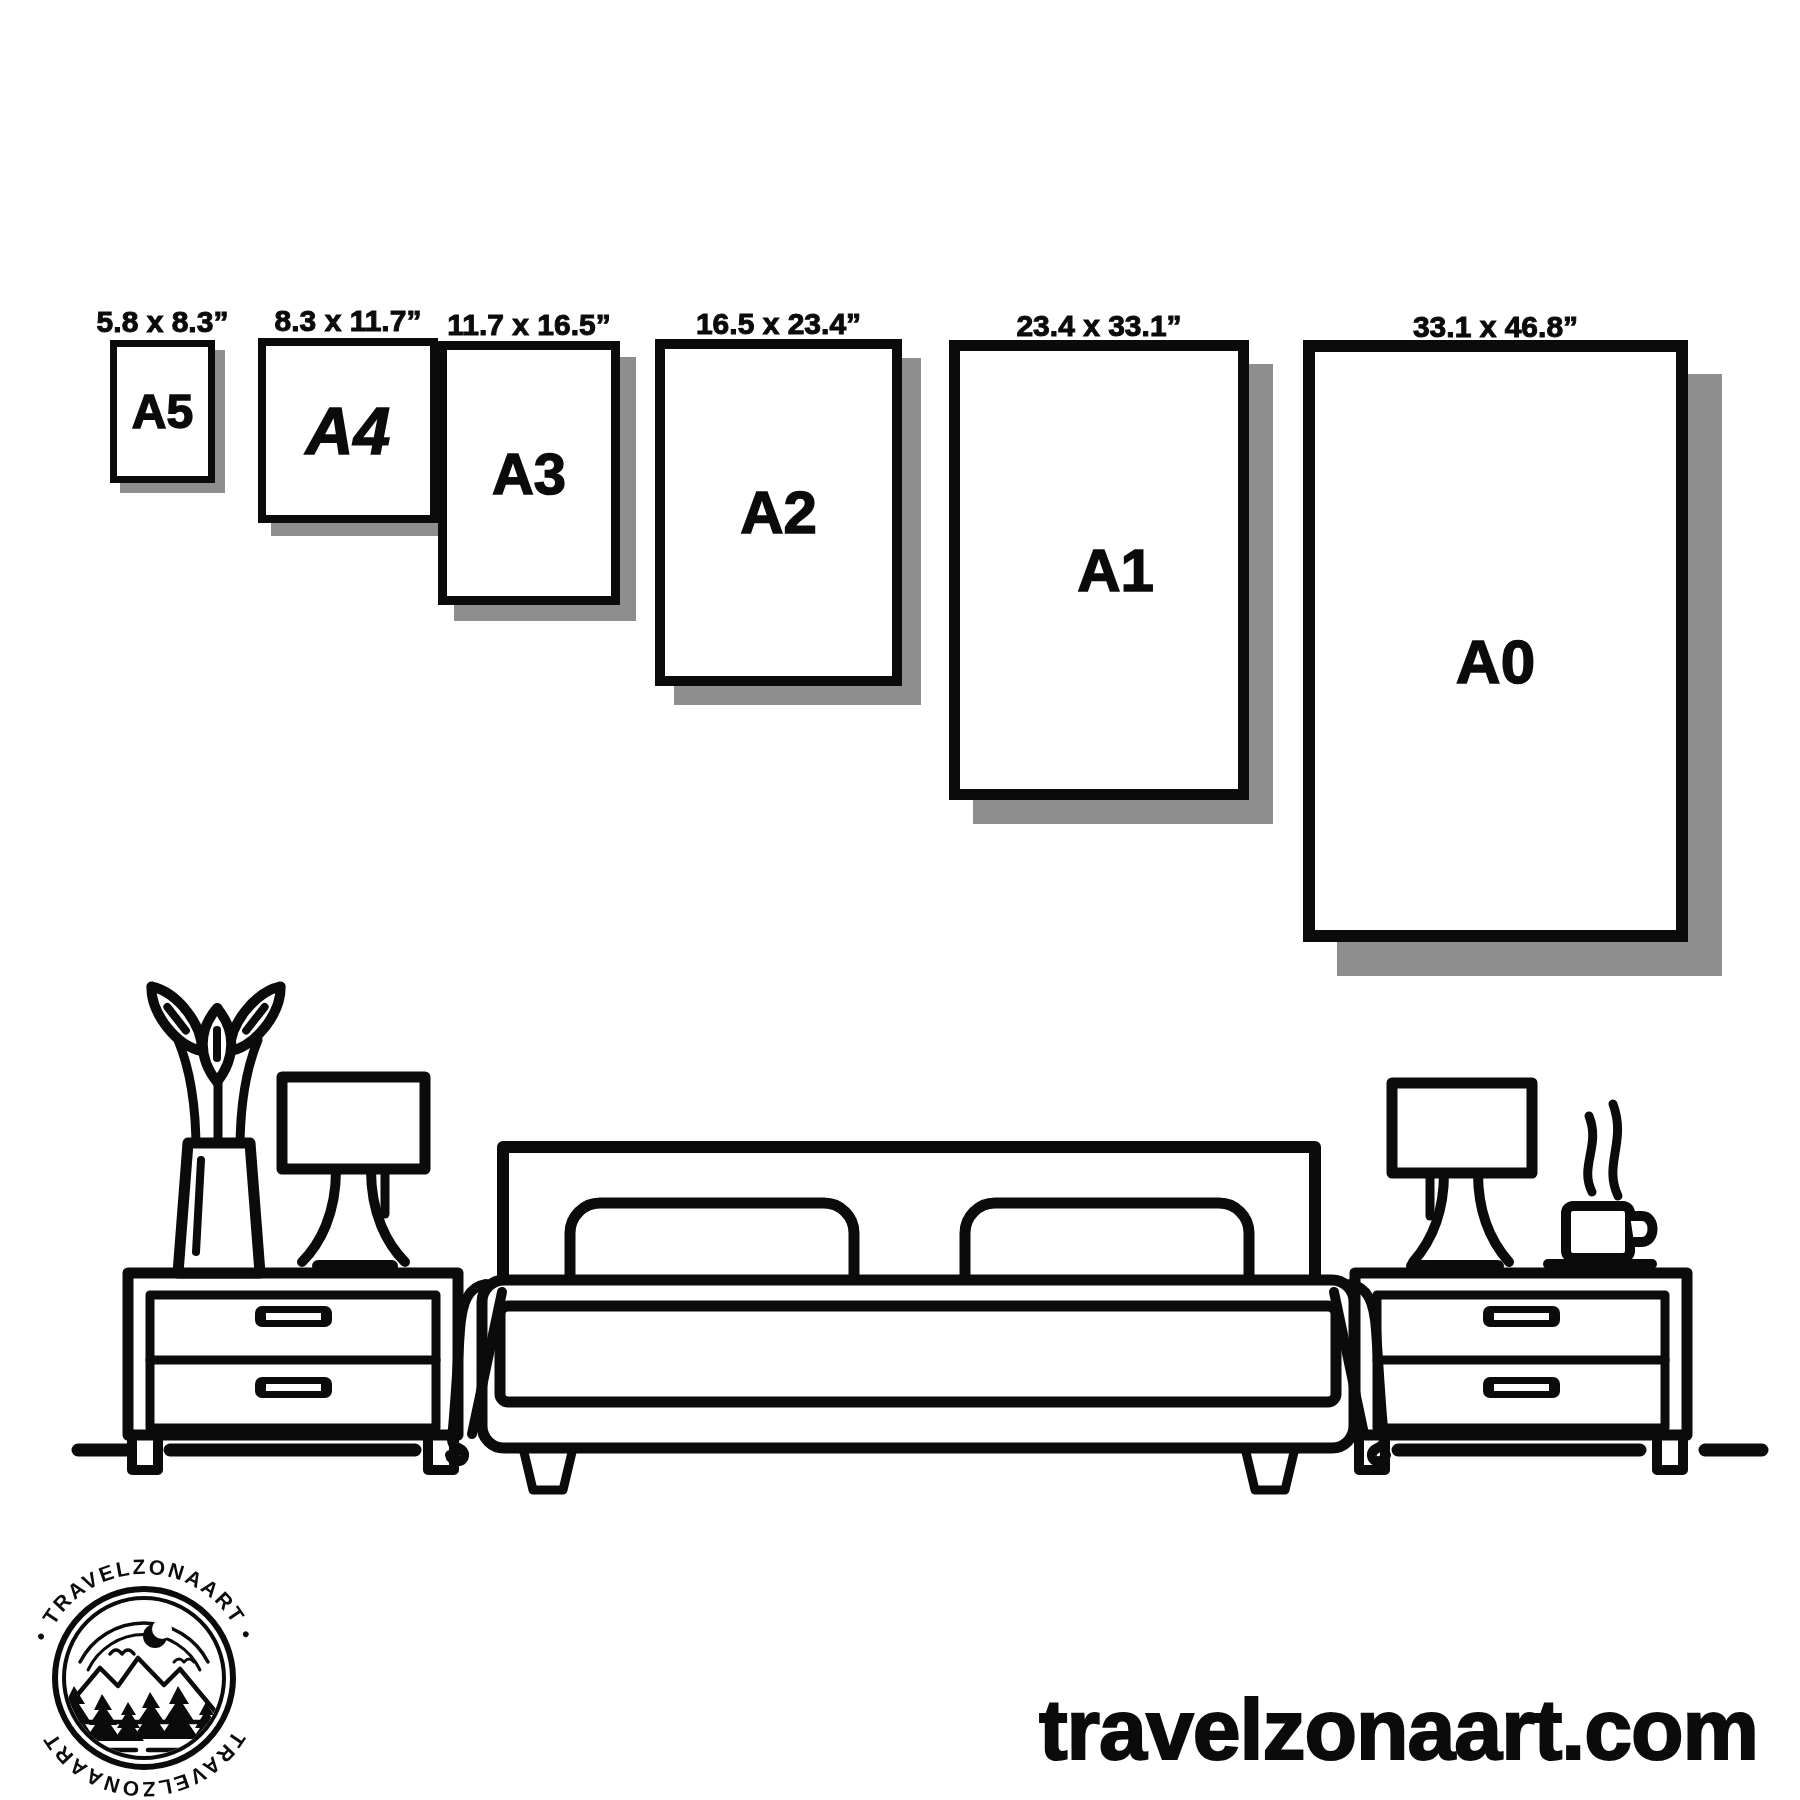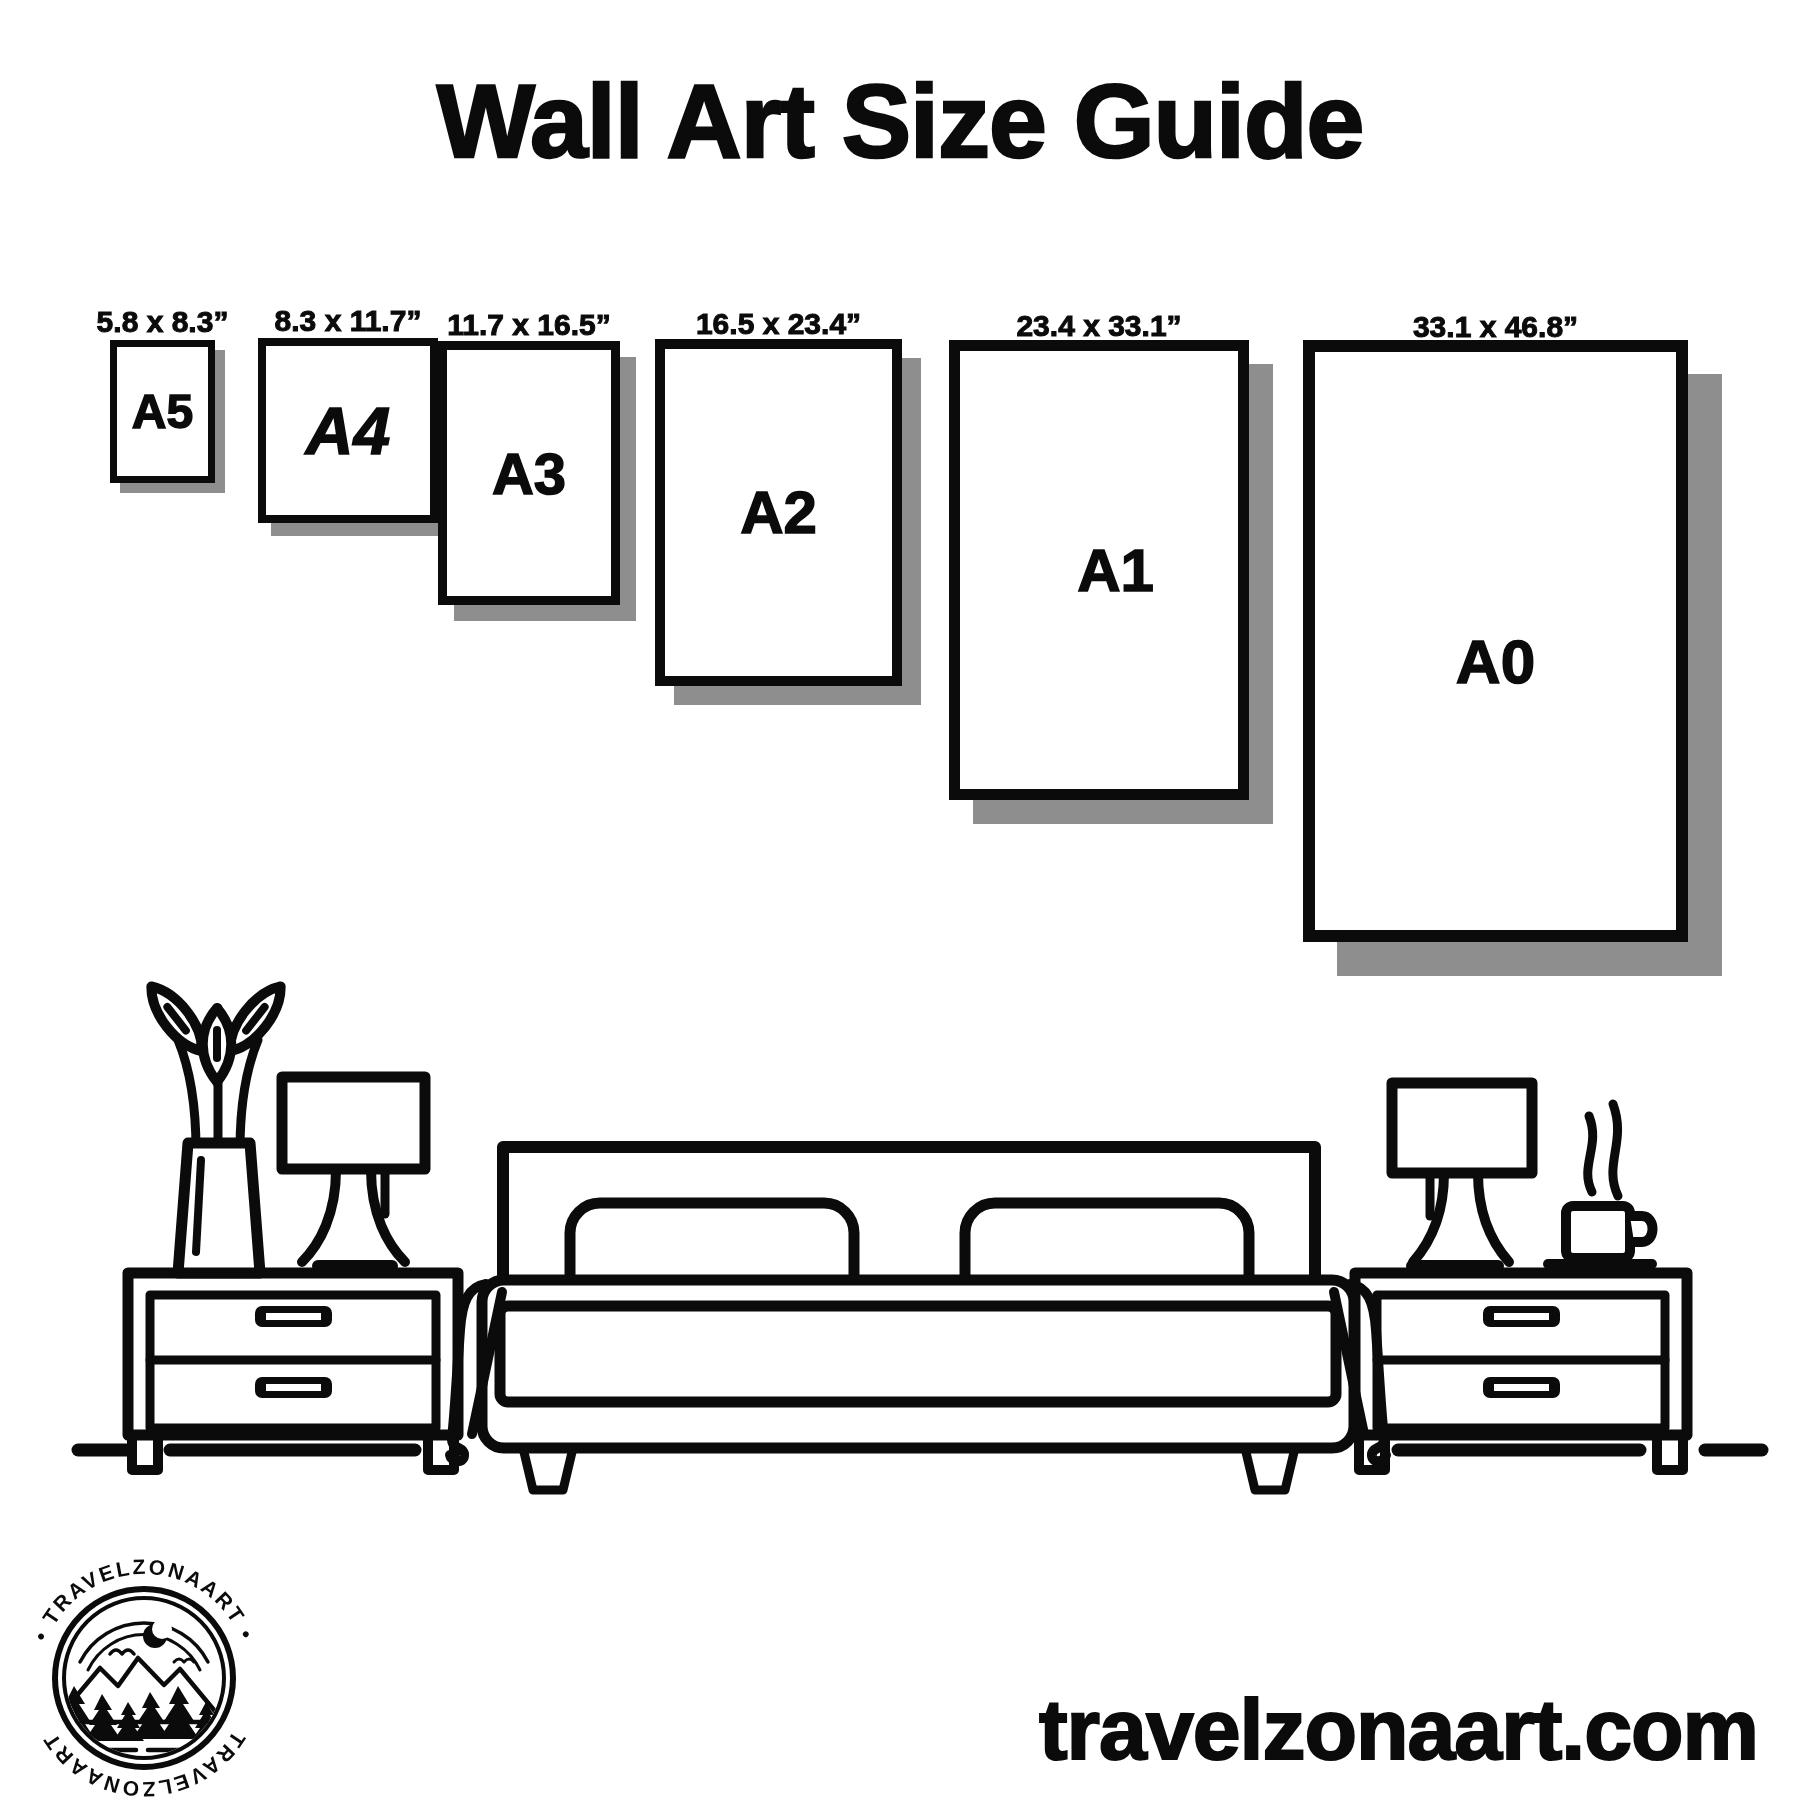--- a/index.html
+++ b/index.html
@@ -30,21 +30,20 @@
   svg{position:absolute;display:block;}
   .scene-svg{left:0;top:960px;width:1800px;height:580px;}
   .logo-svg{left:24px;top:1558px;width:240px;height:240px;}
   .logo-arc-text{font-family:"Liberation Sans",sans-serif;font-size:21px;font-weight:bold;letter-spacing:2.5px;fill:#0b0b0b;}
 </style>
 </head>
 <body>
 
 <div class="canvas">
 
-  <div class="page-title">Wall Art Size Guide</div>
 
   <div id="papers-layer">
       <div class="paper" style="left: 110px; top: 340px; width: 105px; height: 143px; border-width: 7px; box-shadow: rgb(142, 142, 142) 10px 10px 0px;">
         <span class="dim-label">5.8 x 8.3”</span>
         <span class="paper-name" style="font-size: 48px;">A5</span>
       </div>
       <div class="paper" style="left: 258px; top: 338px; width: 180px; height: 185px; border-width: 8px; box-shadow: rgb(142, 142, 142) 13px 13px 0px;">
         <span class="dim-label">8.3 x 11.7”</span>
         <span class="paper-name" style="font-size: 66px; font-style: italic;">A4</span>
       </div>

